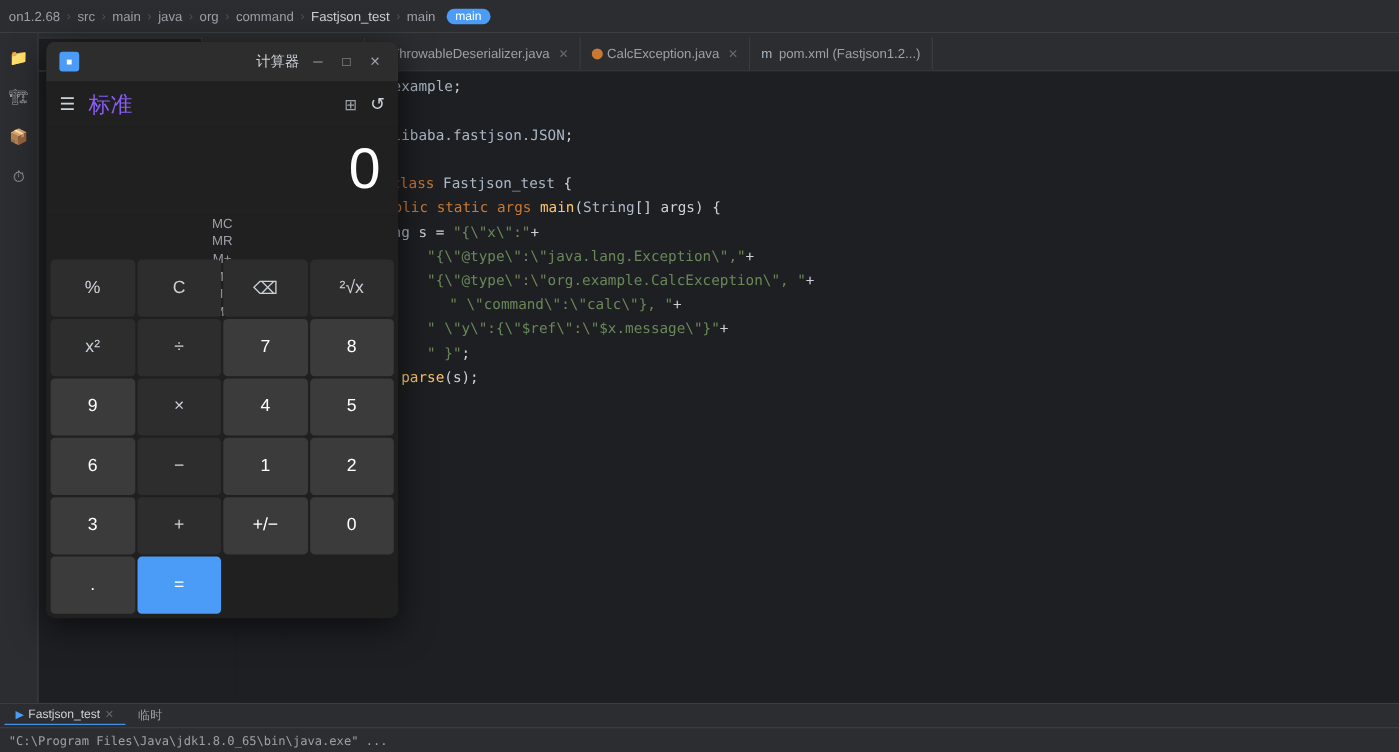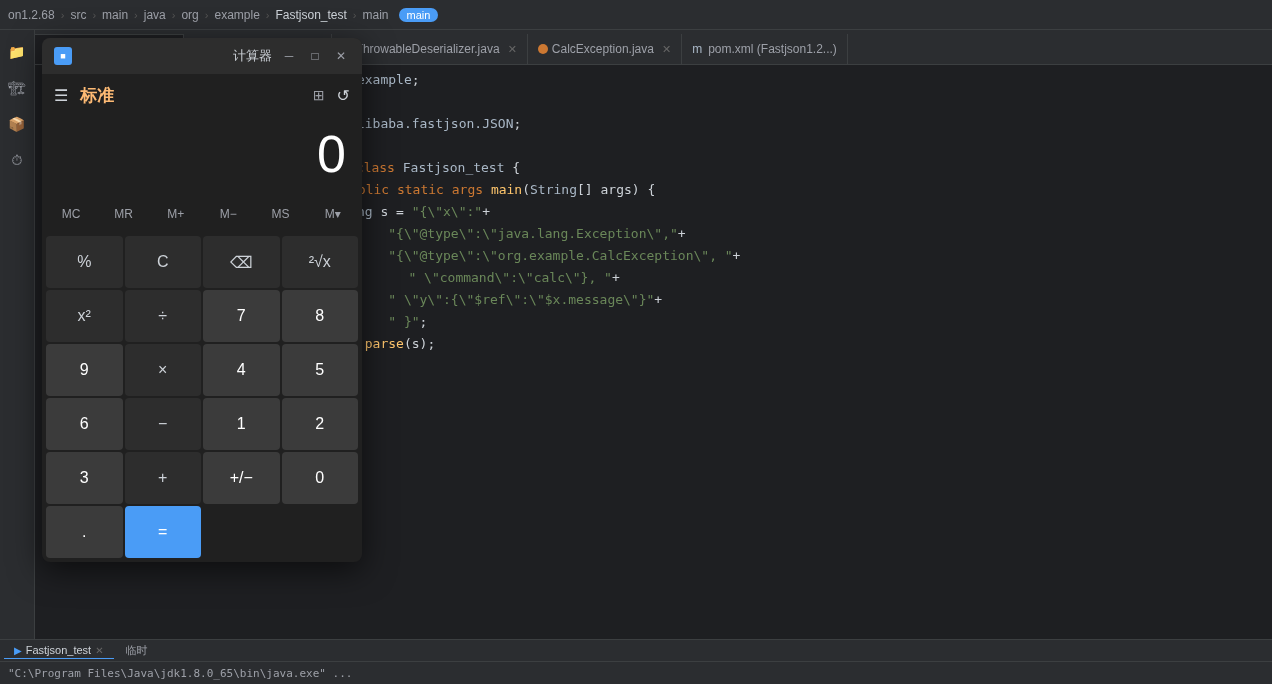--- a/index.html
+++ b/index.html
@@ -287,23 +287,23 @@
       align-items: center;
       padding: 0 12px;
       gap: 12px;
     }
     .calc-menu-icon {
       color: #cdd2d8;
       font-size: 16px;
       cursor: pointer;
     }
     .calc-mode-text {
-      color: #fdba74;
-      font-size: 17px;
-      font-weight: 700;
+      color: #8b5cf6;
+      font-size: 20px;
+      font-weight: 400;
       flex: 1;
     }
     .calc-history-icon {
       color: #cdd2d8;
       font-size: 16px;
       cursor: pointer;
     }
     .calc-display-icon {
       color: #9da0a8;
       font-size: 14px;
@@ -325,20 +325,21 @@
       font-family: 'Segoe UI', sans-serif;
     }
 
     .calc-memory-row {
       height: 36px;
       background: #202020;
       display: flex;
       align-items: center;
       padding: 0 4px;
       gap: 2px;
+      flex-direction: column;
     }
     .mem-btn {
       flex: 1;
       height: 30px;
       background: transparent;
       border: none;
       color: #9da0a8;
       font-size: 12px;
       cursor: pointer;
       border-radius: 4px;
@@ -386,21 +387,21 @@
   <span class="breadcrumb-item">on1.2.68</span>
   <span class="breadcrumb-sep">›</span>
   <span class="breadcrumb-item">src</span>
   <span class="breadcrumb-sep">›</span>
   <span class="breadcrumb-item">main</span>
   <span class="breadcrumb-sep">›</span>
   <span class="breadcrumb-item">java</span>
   <span class="breadcrumb-sep">›</span>
   <span class="breadcrumb-item">org</span>
   <span class="breadcrumb-sep">›</span>
-  <span class="breadcrumb-item">example</span>
+  <span class="breadcrumb-item">command</span>
   <span class="breadcrumb-sep">›</span>
   <span class="breadcrumb-active">Fastjson_test</span>
   <span class="breadcrumb-sep">›</span>
   <span class="breadcrumb-item">main</span>
   <span class="run-badge">main</span>
 </div>
 
 <div class="tabs-bar">
   <div class="tab active">
     <span class="tab-icon-circle" style="background:#4a9cf6;"></span>

